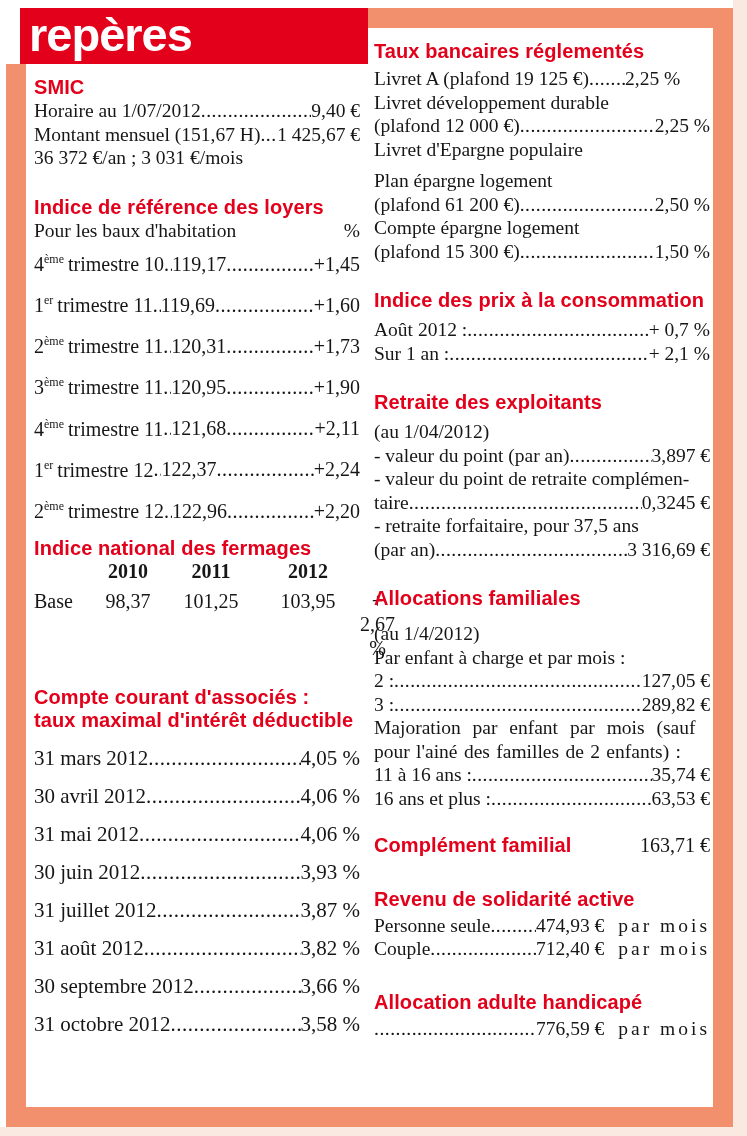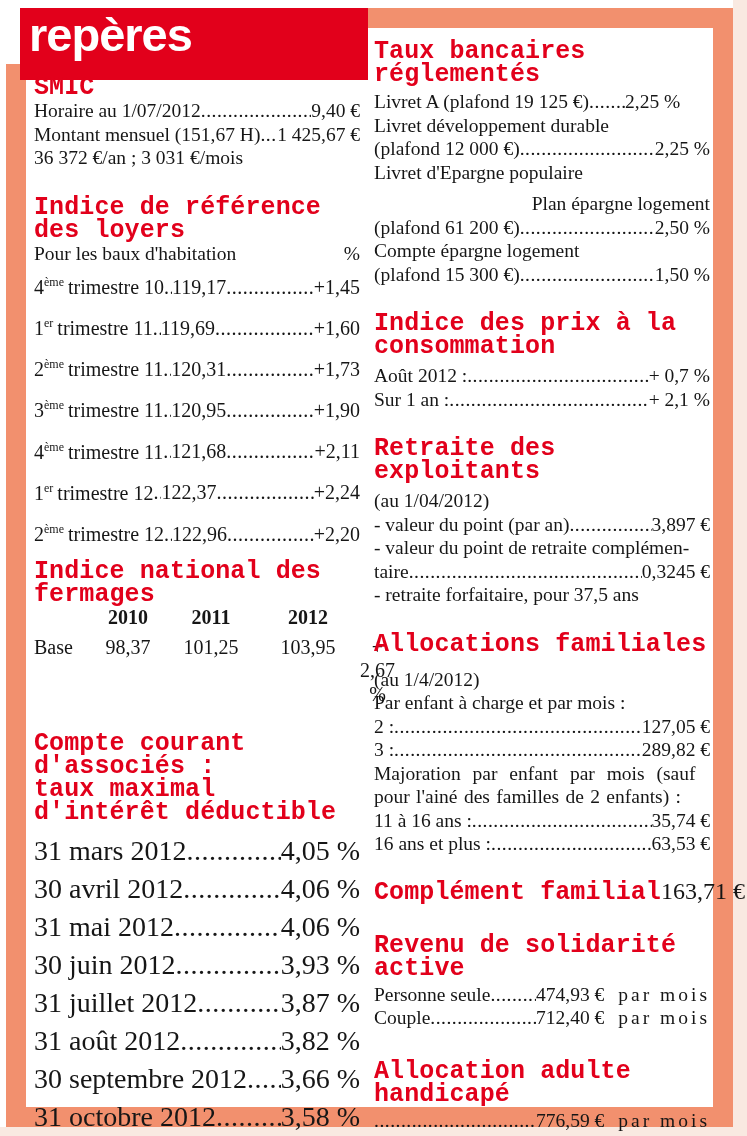--- a/index.html
+++ b/index.html
@@ -11,51 +11,51 @@
   body{background:#fbece4;font-family:"Liberation Serif","DejaVu Serif",serif;}
   .page{position:relative;width:747px;height:1136px;background:#fff;overflow:hidden;}
   .strip{position:absolute;background:var(--orange);}
   #strip-left{left:6px;top:64px;width:20px;height:1043px;}
   #strip-right{left:713px;top:8px;width:20px;height:1119px;}
   #strip-bottom{left:6px;top:1107px;width:727px;height:20px;}
   #strip-top{left:362px;top:8px;width:351px;height:20px;}
   .edge{position:absolute;background:#f9e9e1;}
   #edge-right{left:733px;top:0;width:14px;height:1136px;}
   #edge-bottom{left:0;top:1127px;width:747px;height:9px;}
-  .banner{position:absolute;left:20px;top:8px;width:348px;height:72px;background:var(--red);
+  .banner{position:absolute;left:20px;top:8px;width:348px;height:56px;background:var(--red);
     color:#fff;font:700 47px/54px "Liberation Sans","DejaVu Sans",sans-serif;
     padding-left:9px;letter-spacing:-1px;}
   .col{position:absolute;color:var(--ink);font-size:19.5px;line-height:23.5px;}
   #col-left{left:34px;top:76px;width:326px;}
   #col-right{left:374px;top:40px;width:336px;}
-  .h{font-family:Liberation Mono, monospace;font-weight:700;color:var(--red);
-     font-size:25px;line-height:23px;letter-spacing:0.1px;}
+  .h{font-family:Liberation Sans, sans-serif;font-weight:700;color:var(--red);
+     font-size:20px;line-height:23px;letter-spacing:0.1px;}
   .row{display:flex;align-items:baseline;white-space:nowrap;}
   .lead{flex:1 1 auto;overflow:hidden;min-width:8px;white-space:nowrap;}
   .lead::after{content:"....................................................................................................";letter-spacing:0.5px;}
   .lead.s{flex:0 1 36px;}
   .val{white-space:nowrap;}
-  .mt6{margin-top:6px;}.mt8{margin-top:8px;text-align:right;}
+  .mt6{margin-top:6px;}.mt8{margin-top:8px;}
   .mt12{margin-top:12px;}.mt14{margin-top:14px;}.mt24{margin-top:24px;}
   .mt26{margin-top:26px;}.mt30{margin-top:30px;}
   .lrow{margin-top:13px;font-size:20px;text-align:right;}
   .lrow .period{width:178px;white-space:nowrap;}
   .lrow sup{font-size:12px;margin-right:4px;}
-  .crow{margin-top:14.5px;font-size:28px;}
+  .crow{margin-top:14.5px;font-size:21px;}
   .ftable{font-size:20px;}
   .fgrid{display:grid;grid-template-columns:56px 76px 90px 104px 1fr;}
   .fgrid .cell{text-align:center;}
   .fgrid .c0{text-align:left;}
   .fhead{font-weight:700;}
   .fvar div{line-height:22px;text-align:center;}
   .fbody{margin-top:6px;}
   .jw1{word-spacing:7px;}
   .jw2{word-spacing:1.5px;}
   .pm{margin-left:14px;letter-spacing:3px;white-space:nowrap;}
-  .comp-val{margin-left:auto;font-size:24px;text-align:center;}
+  .comp-val{margin-left:auto;font-size:20px;text-align:center;}
   .rsa-val{width:96px;text-align:left;}
 </style>
 </head>
 <body>
 
 <div class="page">
   <div class="strip" id="strip-top"></div>
   <div class="strip" id="strip-left"></div>
   <div class="strip" id="strip-right"></div>
   <div class="strip" id="strip-bottom"></div>
@@ -252,20 +252,25 @@
       <span class="lead"></span>
       <span class="val">3,897 €</span>
     </div>
     <div>- valeur du point de retraite complémen-</div>
     <div class="row">
       <span>taire</span>
       <span class="lead"></span>
       <span class="val">0,3245 €</span>
     </div>
     <div>- retraite forfaitaire, pour 37,5 ans</div>
+    <div class="row">
+      <span>(par an)</span>
+      <span class="lead"></span>
+      <span class="val">3 316,69 €</span>
+    </div>
 
     <div class="h mt26">Allocations familiales</div>
     <div class="mt12">(au 1/4/2012)</div>
     <div>Par enfant à charge et par mois :</div>
     <div class="row">
       <span>2 :</span>
       <span class="lead"></span>
       <span class="val">127,05 €</span>
     </div>
     <div class="row">

